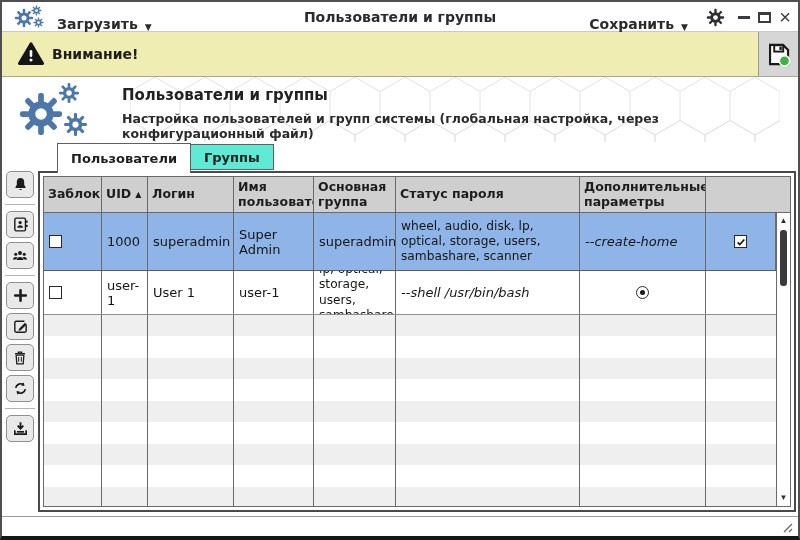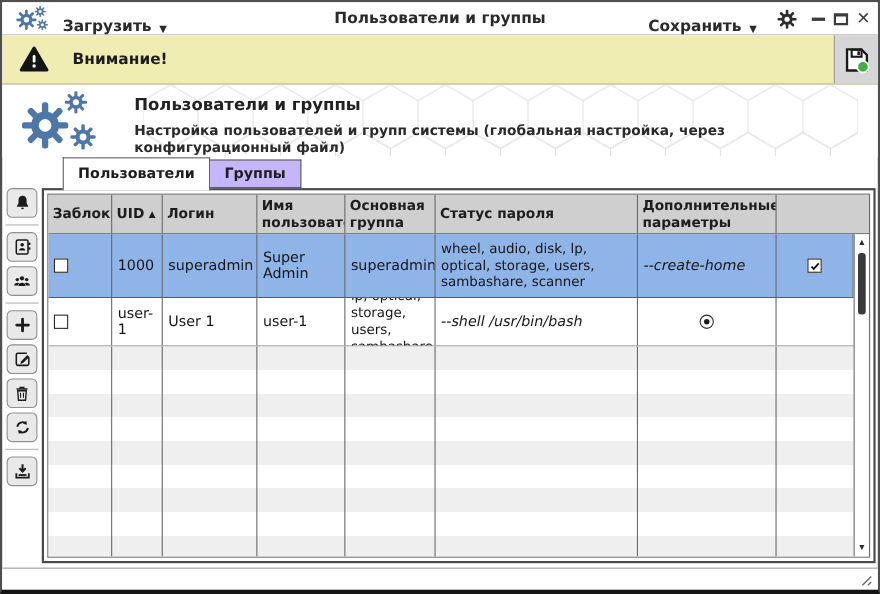--- a/index.html
+++ b/index.html
@@ -21,43 +21,43 @@
   .gear-btn { position:absolute; top:5px; width:20px; height:20px; color:#2e2e2e; }
   .win-btn { position:absolute; top:0; height:30px; display:flex; align-items:center; justify-content:center; }
   .min-glyph { width:12px; height:3px; background:#3c3c3c; display:inline-block; }
   .max-glyph { width:13px; height:11px; border:2px solid #3c3c3c; border-top-width:3px; display:inline-block; }
   .close-glyph { font-size:20px; color:#3c3c3c; line-height:1; }
 
   
   .warnbar { position:absolute; left:0; top:30px; width:796px; height:45px; background:#f0edb2;
              border-bottom:1px solid #a9a691; display:flex; align-items:center; }
   .warn-icon { margin-left:14px; width:30px; height:28px; }
-  .warn-text { margin-left:20px; font-size:14px; font-weight:600; color:#1d1d1d; }
+  .warn-text { margin-left:6px; font-size:14px; font-weight:600; color:#1d1d1d; }
   .warn-save { position:absolute; right:0; top:0; width:40px; height:44px; background:#d6d6d6;
                border:none; border-left:1px solid #9a9a9a; display:flex; align-items:center; justify-content:center; }
 
   
   .save-menu { position:absolute; left:385px; top:31px; background:#fff; border:1px solid #4a4a4a;
                z-index:60; padding:2px 0; }
   .save-menu .item { white-space:nowrap; height:26px; line-height:26px; padding:0 14px 0 10px;
                      font-size:13px; font-weight:500; color:#1c1c1c; }
 
   
   .hero { position:absolute; left:0; top:75px; width:796px; height:66px; background:#fff; }
   .hexbg { position:absolute; left:128px; top:0; }
   .hero-logo { position:absolute; left:16px; top:5px; width:78px; height:58px; color:#4d77a8; }
   .hero-logo svg { position:absolute; }
   .hero-title { position:absolute; left:120px; top:9px; font-size:15px; font-weight:700; color:#222; }
   .hero-sub { position:absolute; left:120px; top:34px; font-size:12.5px; font-weight:600; color:#2a2a2a; width:660px; }
 
   
-  .tabs { position:absolute; left:55px; top:141px; height:30px; display:flex; align-items:flex-end; z-index:5; }
+  .tabs { position:absolute; left:55px; top:141px; height:30px; display:flex; align-items:center; z-index:5; }
   .tab { font-size:13px; font-weight:600; color:#1e1e1e; padding:0 13px; display:flex; align-items:center; }
   .tab.active { height:30px; background:#fff; border:1px solid #5f5f5f; border-bottom:none; }
-  .tab.inactive { height:26px; margin-bottom:2px; background:#c4b5fd; border:1px solid #5f5f5f; border-left:none; }
+  .tab.inactive { height:26px; margin-bottom:2px; background:#5eead4; border:1px solid #5f5f5f; border-left:none; }
 
   
   .sidebar { position:absolute; left:3px; top:169px; width:30px; display:flex; flex-direction:column;
              align-items:center; gap:4px; }
   .side-btn { width:28px; height:27px; background:#e9e9e9; border:1px solid #8f8f8f; border-radius:5px;
               display:flex; align-items:center; justify-content:center; color:#1b1b1b; }
   .side-sep { width:30px; height:1px; background:#b3b3b3; margin:2px 0; }
 
   
   .tframe { position:absolute; left:36px; top:169px; width:758px; height:341px;

